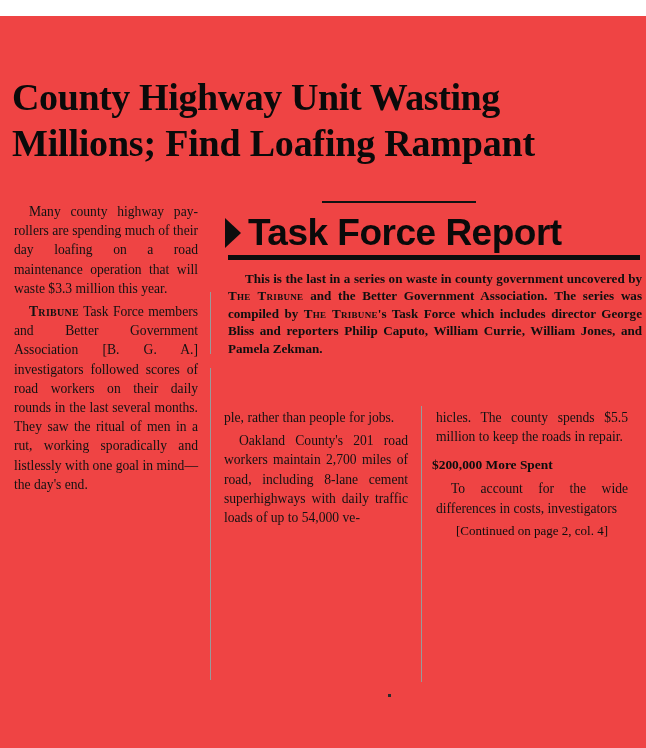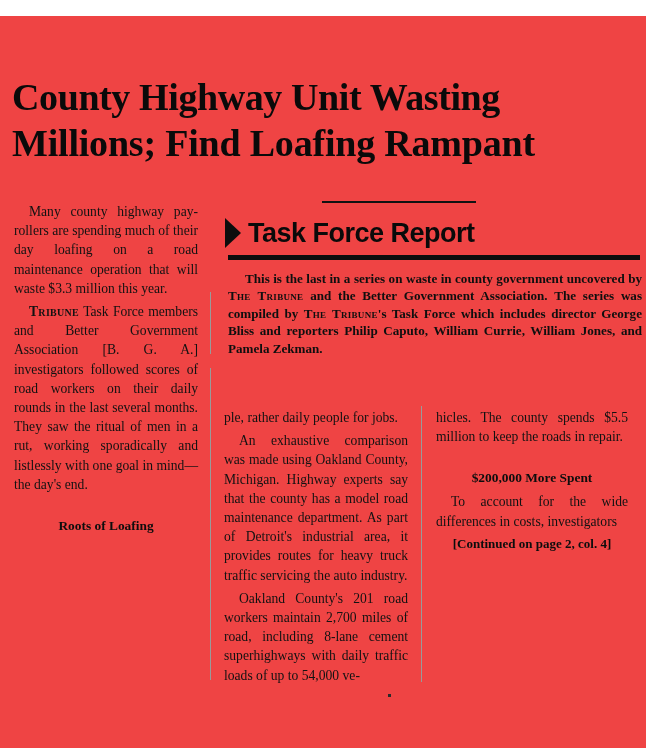--- a/index.html
+++ b/index.html
@@ -79,21 +79,21 @@
     width: 0;
     height: 0;
     border-top: 15px solid transparent;
     border-bottom: 15px solid transparent;
     border-left: 16px solid #0d0d0d;
     margin-left: -3px;
   }
   .banner-title {
     font-family: "Liberation Sans", "DejaVu Sans", sans-serif;
     font-weight: bold;
-    font-size: 27px;
+    font-size: 37px;
     line-height: 38px;
     letter-spacing: -0.5px;
     color: #0a0a0a;
     white-space: nowrap;
   }
   .banner-botrule {
     position: absolute;
     left: 0;
     top: 57px;
     width: 412px;
@@ -147,27 +147,26 @@
     text-align: justify;
   }
   .body-text p.cont {
     text-indent: 0;
   }
   .subhead {
     font-family: "Liberation Serif", "DejaVu Serif", serif;
     font-weight: bold;
     font-size: 13.4px;
     line-height: 19px;
-    text-align: center;
-    margin: 22px 0 5px 0;
+    margin: 9px 0 5px 0;
     color: #0d0d0d;
   }
   .continued {
     font-family: "Liberation Serif", "DejaVu Serif", serif;
-    font-weight: bold;
+    font-weight: normal;
     font-size: 13px;
     line-height: 18px;
     text-align: center;
     color: #0d0d0d;
   }
 
   
   .vrule {
     position: absolute;
     width: 1px;
@@ -209,26 +208,24 @@
     <div class="banner-botrule"></div>
   </div>
 
   <div class="standfirst">
     <span class="indent">This is the last in a series on waste in county government uncovered by </span><span class="sc">The Tribune</span><span> and the Better Government Association. The series was compiled by </span><span class="sc">The Tribune</span><span>'s Task Force which includes director George Bliss and reporters Philip Caputo, William Currie, William Jones, and Pamela Zekman.</span>
   </div>
 
   <div class="col1 body-text">
     <p>Many county highway pay-rollers are spending much of their day loafing on a road maintenance operation that will waste $3.3 million this year.</p>
     <p><span class="sc">Tribune</span><span> Task Force members and Better Government Association [B. G. A.] investigators followed scores of road workers on their daily rounds in the last several months. They saw the ritual of men in a rut, working sporadically and listlessly with one goal in mind—the day's end.</span></p>
-    <div class="subhead">Roots of Loafing</div>
   </div>
 
   <div class="col2 body-text">
-    <p class="cont">ple, rather daily people for jobs.</p>
-    <p>An exhaustive comparison was made using Oakland County, Michigan. Highway experts say that the county has a model road maintenance department. As part of Detroit's industrial area, it provides routes for heavy truck traffic servicing the auto industry.</p>
+    <p class="cont">ple, rather than people for jobs.</p>
     <p>Oakland County's 201 road workers maintain 2,700 miles of road, including 8-lane cement superhighways with daily traffic loads of up to 54,000 ve-</p>
   </div>
 
   <div class="col3 body-text">
     <p class="cont">hicles. The county spends $5.5 million to keep the roads in repair.</p>
     <div class="subhead">$200,000 More Spent</div>
     <p>To account for the wide differences in costs, investigators</p>
     <div class="continued">[Continued on page 2, col. 4]</div>
   </div>
 

